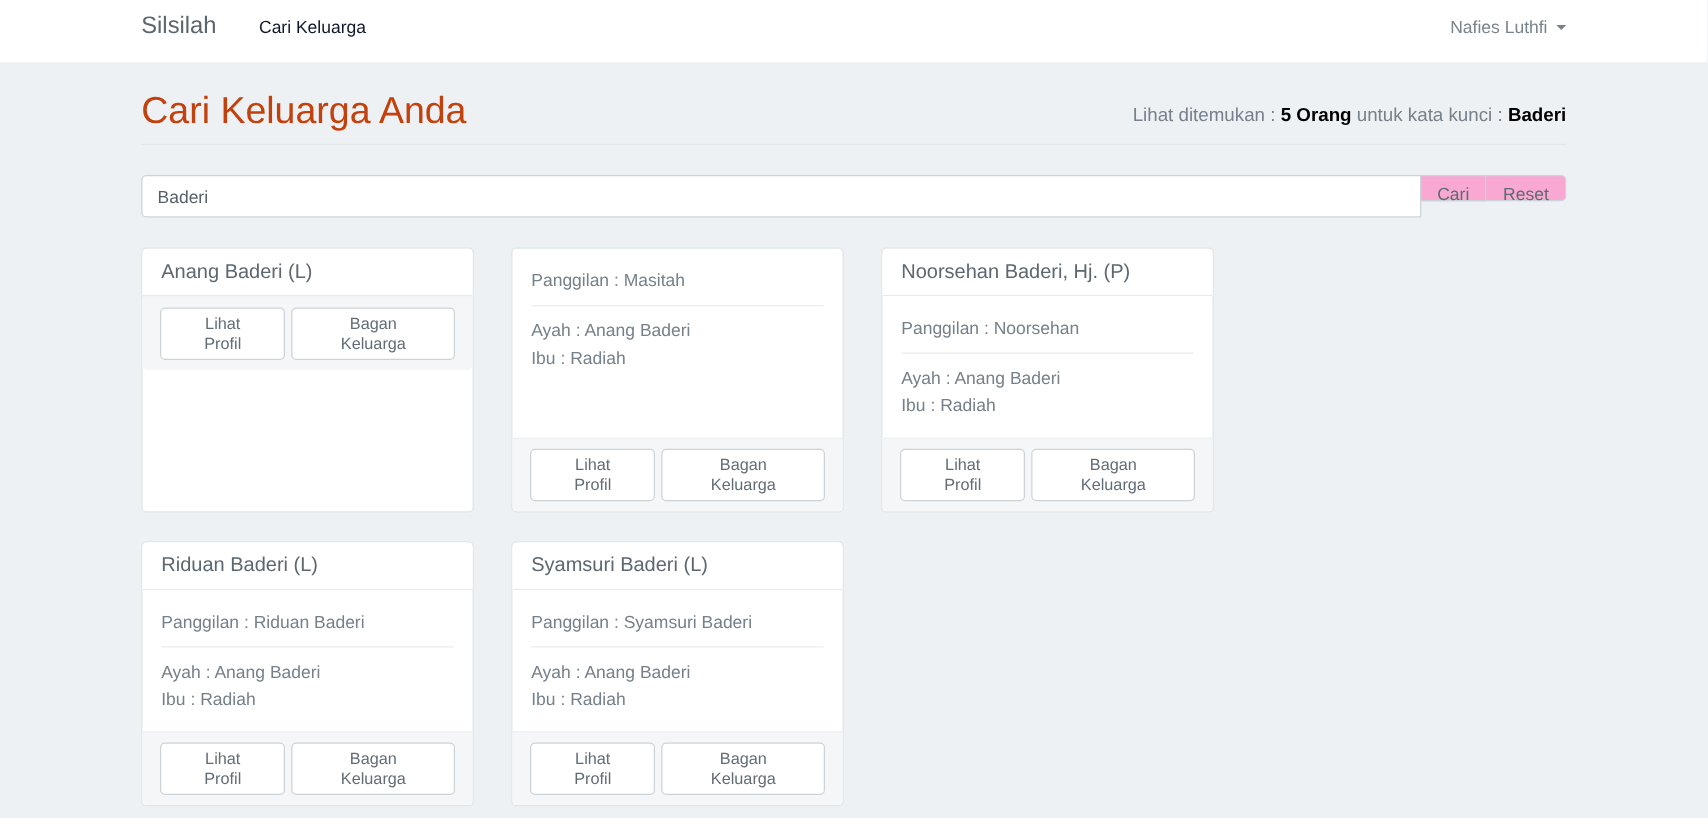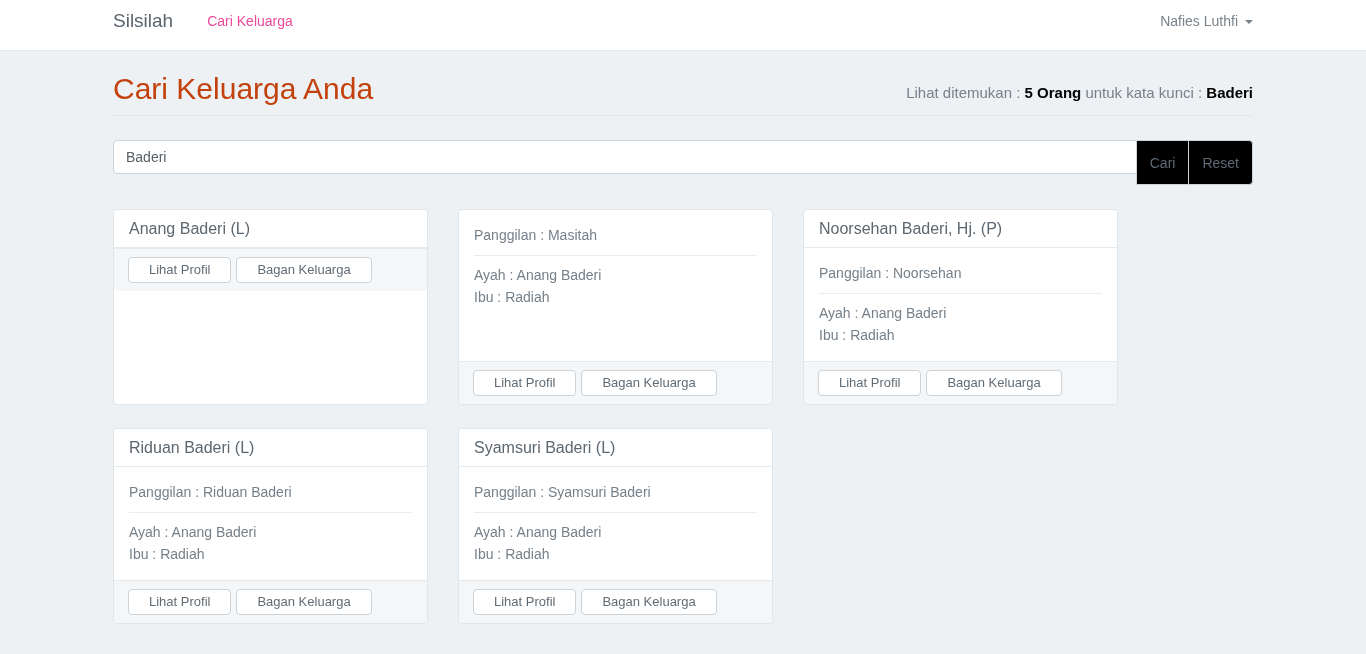--- a/index.html
+++ b/index.html
@@ -30,21 +30,21 @@
   }
   .brand {
     font-size: 19px;
     color: #5b656e;
     text-decoration: none;
     margin-right: 34px;
     cursor: pointer;
   }
   .nav-link {
     font-size: 14px;
-    color: #ec4899;
+    color: #0f172a;
     text-decoration: none;
     cursor: pointer;
   }
   .user-menu {
     margin-left: auto;
     display: flex;
     align-items: center;
     gap: 7px;
     font-size: 14px;
     color: #79838c;
@@ -96,42 +96,42 @@
     font-size: 14px;
     font-family: "Liberation Sans", sans-serif;
     color: #555f66;
     background: #fff;
     border: 1px solid #ccd4da;
     border-radius: 4px 0 0 4px;
     outline: none;
   }
   .btn-group-attached { display: flex; }
   .btn-search {
-    height: 45px;
+    height: 21px;
     padding: 6px 13px;
     font-size: 14px;
     font-family: "Liberation Sans", sans-serif;
-    background: #000000;
+    background: #f9a8d4;
     border: 1px solid #ccd4da;
     color: #5f6973;
     margin-left: -1px;
     cursor: pointer;
   }
   .btn-search.last { border-radius: 0 4px 4px 0; }
 
   
   .cards {
     display: flex;
     flex-wrap: wrap;
     margin-top: 24px;
     gap: 23px 30px;
     padding-bottom: 40px;
   }
   .card {
-    width: 315px;
+    width: 266px;
     background: #fff;
     border: 1px solid #dfe5e9;
     border-radius: 4px;
     display: flex;
     flex-direction: column;
   }
   .card-heading {
     padding: 10px 15px;
     font-size: 16px;
     color: #5d6770;

